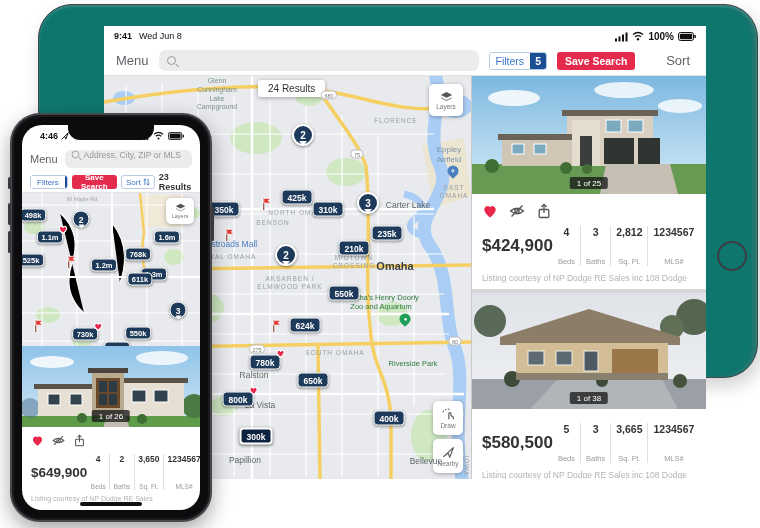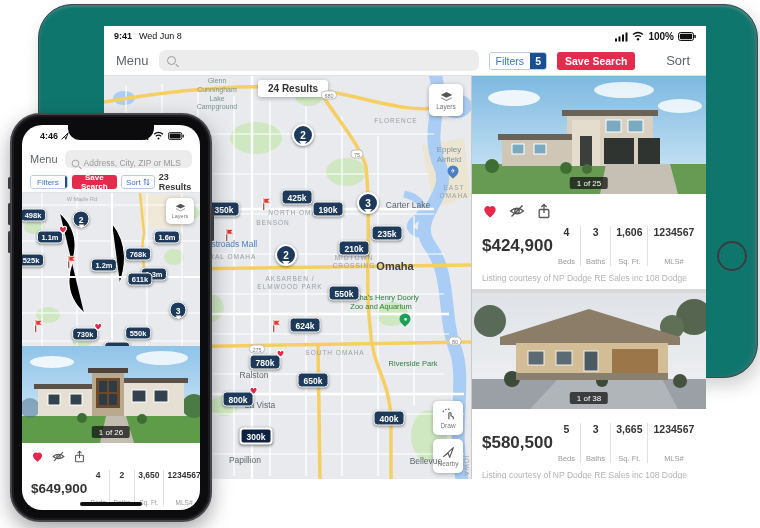--- a/index.html
+++ b/index.html
@@ -29,21 +29,21 @@
   .filters-btn .fl { padding:0 6px; display:flex; align-items:center; color:#3a74c9; background:#fff; }
   .filters-btn .fc { padding:0 5px; display:flex; align-items:center; color:#fff; background:#1a4f93; font-weight:bold; }
   .save-btn { height:18px; background:#e42b4d; color:#fff; font-size:10.5px; font-weight:bold; border:none; border-radius:3px; padding:0 8px; display:flex; align-items:center; }
   .sort-label { margin-left:auto; font-size:13px; color:#5f6368; padding-right:4px; }
 
   .ipad-content { display:flex; height:403px; }
   .map-wrap { position:relative; width:367px; height:403px; overflow:hidden; background:#e8eaed; }
   .map-wrap svg.mapbg { position:absolute; left:0; top:0; }
 
   .results-pill { position:absolute; left:154px; top:4px; background:#fff; border-radius:3px; padding:3px 10px;
-    font-size:10px; font-weight:bold; color:#333; box-shadow:0 1px 4px rgba(0,0,0,.3); white-space:nowrap; }
+    font-size:10px; font-weight:normal; color:#333; box-shadow:0 1px 4px rgba(0,0,0,.3); white-space:nowrap; }
 
   .map-btn { position:absolute; background:#fff; border-radius:5px; box-shadow:0 1px 4px rgba(0,0,0,.3);
     display:flex; flex-direction:column; align-items:center; justify-content:center; gap:1px; color:#666; }
   .map-btn .cap { font-size:6.5px; color:#777; }
   #ipad-layers { right:8px; top:8px; width:34px; height:32px; }
   #ipad-draw { right:8px; top:325px; width:30px; height:34px; }
   #ipad-nearby { right:8px; top:363px; width:30px; height:34px; }
 
   
   .pin { position:absolute; transform:translate(-50%,-50%); background:#1e3a5a; color:#fff; font-weight:bold;
@@ -103,33 +103,33 @@
   .iphone .btn-l1 { position:absolute; left:-4px; top:62px; width:3px; height:12px; background:#3a3a3e; border-radius:2px; }
   .iphone .btn-l2 { position:absolute; left:-4px; top:88px; width:3px; height:22px; background:#3a3a3e; border-radius:2px; }
   .iphone .btn-l3 { position:absolute; left:-4px; top:116px; width:3px; height:22px; background:#3a3a3e; border-radius:2px; }
   .iphone .btn-r1 { position:absolute; right:-4px; top:92px; width:3px; height:34px; background:#3a3a3e; border-radius:2px; }
   .iphone-screen { position:absolute; left:10px; top:10px; width:178px; height:385px; background:#fff; border-radius:20px; overflow:hidden; }
   .notch { position:absolute; top:0; left:50%; transform:translateX(-50%); width:86px; height:15px; background:#0c0c0e;
     border-radius:0 0 12px 12px; z-index:60; }
   .ip-status { height:21px; display:flex; align-items:center; justify-content:space-between; padding:0 16px 0 18px; font-size:9px; font-weight:bold; color:#111; }
   .ip-toolbar { height:26px; display:flex; align-items:center; gap:7px; padding:0 8px; }
   .ip-toolbar .menu-label { font-size:11px; }
-  .ip-search { flex:1; height:18px; background:#ececec; border-radius:6px; display:flex; align-items:flex-end; gap:4px; padding:0 6px; color:#98999b; font-size:8.5px; }
+  .ip-search { flex:1; height:18px; background:#ececec; border-radius:6px; display:flex; align-items:flex-start; gap:4px; padding:0 6px; color:#98999b; font-size:8.5px; }
   .ip-filters { height:21px; display:flex; align-items:center; gap:4px; padding:0 8px; border-bottom:1px solid #e4e4e4; }
   .ip-filters .filters-btn { height:14px; font-size:8px; }
   .ip-filters .save-btn { height:14px; font-size:8px; padding:0 5px; }
   .sort-btn { height:14px; border:1px solid #b9cbe3; border-radius:3px; color:#3a74c9; font-size:8px; display:flex; align-items:center; gap:2px; padding:0 4px; background:#fff; }
   .ip-results { margin-left:auto; font-size:9px; font-weight:bold; color:#333; }
   .ip-map { position:relative; width:178px; height:153px; overflow:hidden; background:#e9eaed; }
   .ip-map .pin { font-size:7.5px; padding:1px 3.5px; border-width:1.2px; }
   .ip-map .cluster { width:17px; height:17px; font-size:8.5px; border-width:1.5px; }
   .ip-map .cluster::after { bottom:-5px; border-width:3px; border-top-width:4px; }
   #ip-layers { right:6px; top:5px; width:28px; height:26px; }
   #ip-layers .cap { font-size:5.5px; }
-  .ip-photo { position:relative; height:97px; overflow:hidden; }
+  .ip-photo { position:relative; height:81px; overflow:hidden; }
   .ip-info { padding:5px 9px; }
   .ip-info .addr { font-size:10.5px; }
   .ip-info .city-line { font-size:8.5px; margin-top:1px; }
   .ip-info .price { font-size:13.5px; }
   .ip-info .stat .v { font-size:8.5px; }
   .ip-info .stat .l { font-size:6.5px; }
   .ip-info .stat { padding:0 3.5px; }
   .ip-info .courtesy { font-size:7px; margin-top:5px; }
   .ip-info .card-icons { gap:8px; }
   .home-ind { position:absolute; bottom:4px; left:50%; transform:translateX(-50%); width:62px; height:4px; background:#111; border-radius:2px; z-index:55; }
@@ -236,21 +236,21 @@
               <path d="M0,272 L367,266"></path>
               <path d="M214,270 L216,403"></path>
             </g>
           </svg>
           <div id="ipad-overlay">
               <div class="cluster" style="left:199px;top:59px">2</div>
               <div class="cluster" style="left:264px;top:127px">3</div>
               <div class="cluster" style="left:182px;top:179px">2</div>
               <div class="pin" style="left:193px;top:121px">425k</div>
               <div class="pin" style="left:120px;top:133px">350k</div>
-              <div class="pin" style="left:224px;top:133px">190k</div>
+              <div class="pin" style="left:224px;top:133px">310k</div>
               <div class="pin" style="left:283px;top:157px">235k</div>
               <div class="pin" style="left:250px;top:172px">210k</div>
               <div class="pin" style="left:240px;top:217px">550k</div>
               <div class="pin" style="left:201px;top:249px">624k</div>
               <div class="pin" style="left:161px;top:286px">780k<span class="ph"><svg width="12" height="11" viewBox="0 0 16 15">
                     <path d="M8 13.6 C2.8 9.6 1.8 6 4.4 4.2 C6.4 2.9 8 4.8 8 5.4 C8 4.8 9.6 2.9 11.6 4.2 C14.2 6 13.2 9.6 8 13.6 Z" fill="#e8274b" stroke="#fff" stroke-width="1.6" stroke-linejoin="round"></path>
                   </svg></span></div>
               <div class="pin" style="left:209px;top:304px">650k</div>
               <div class="pin" style="left:134px;top:323px">800k<span class="ph"><svg width="12" height="11" viewBox="0 0 16 15">
                     <path d="M8 13.6 C2.8 9.6 1.8 6 4.4 4.2 C6.4 2.9 8 4.8 8 5.4 C8 4.8 9.6 2.9 11.6 4.2 C14.2 6 13.2 9.6 8 13.6 Z" fill="#e8274b" stroke="#fff" stroke-width="1.6" stroke-linejoin="round"></path>
@@ -390,21 +390,21 @@
                 <div class="stats">
                     <div class="stat">
                       <div class="v">4</div>
                       <div class="l">Beds</div>
                     </div>
                     <div class="stat">
                       <div class="v">3</div>
                       <div class="l">Baths</div>
                     </div>
                     <div class="stat">
-                      <div class="v">1,606</div>
+                      <div class="v">2,812</div>
                       <div class="l">Sq. Ft.</div>
                     </div>
                     <div class="stat">
                       <div class="v">1234567</div>
                       <div class="l">MLS#</div>
                     </div>
                   </div>
               </div>
               <div class="courtesy">Listing courtesy of NP Dodge RE Sales inc 108 Dodge</div>
             </div>

